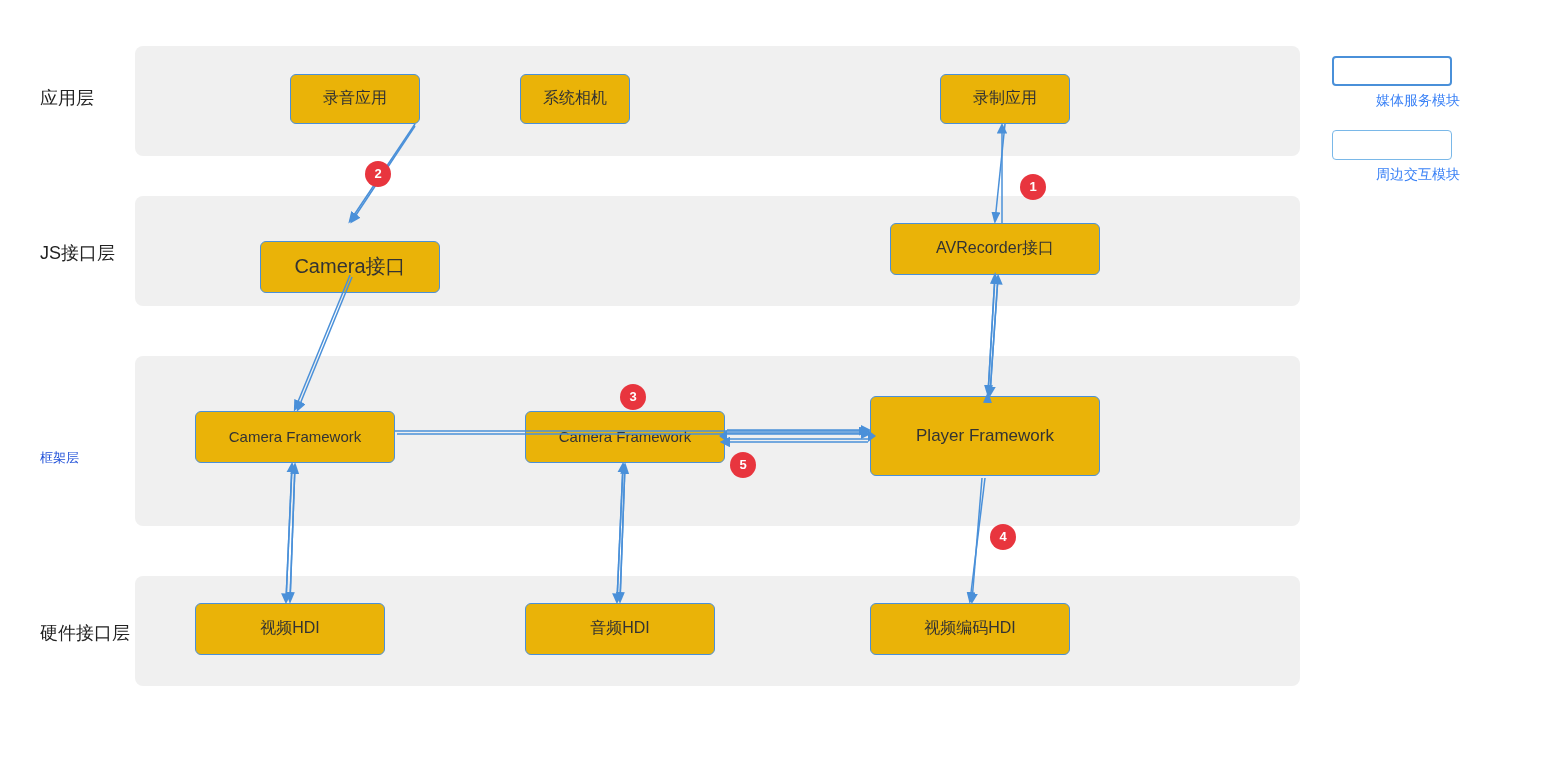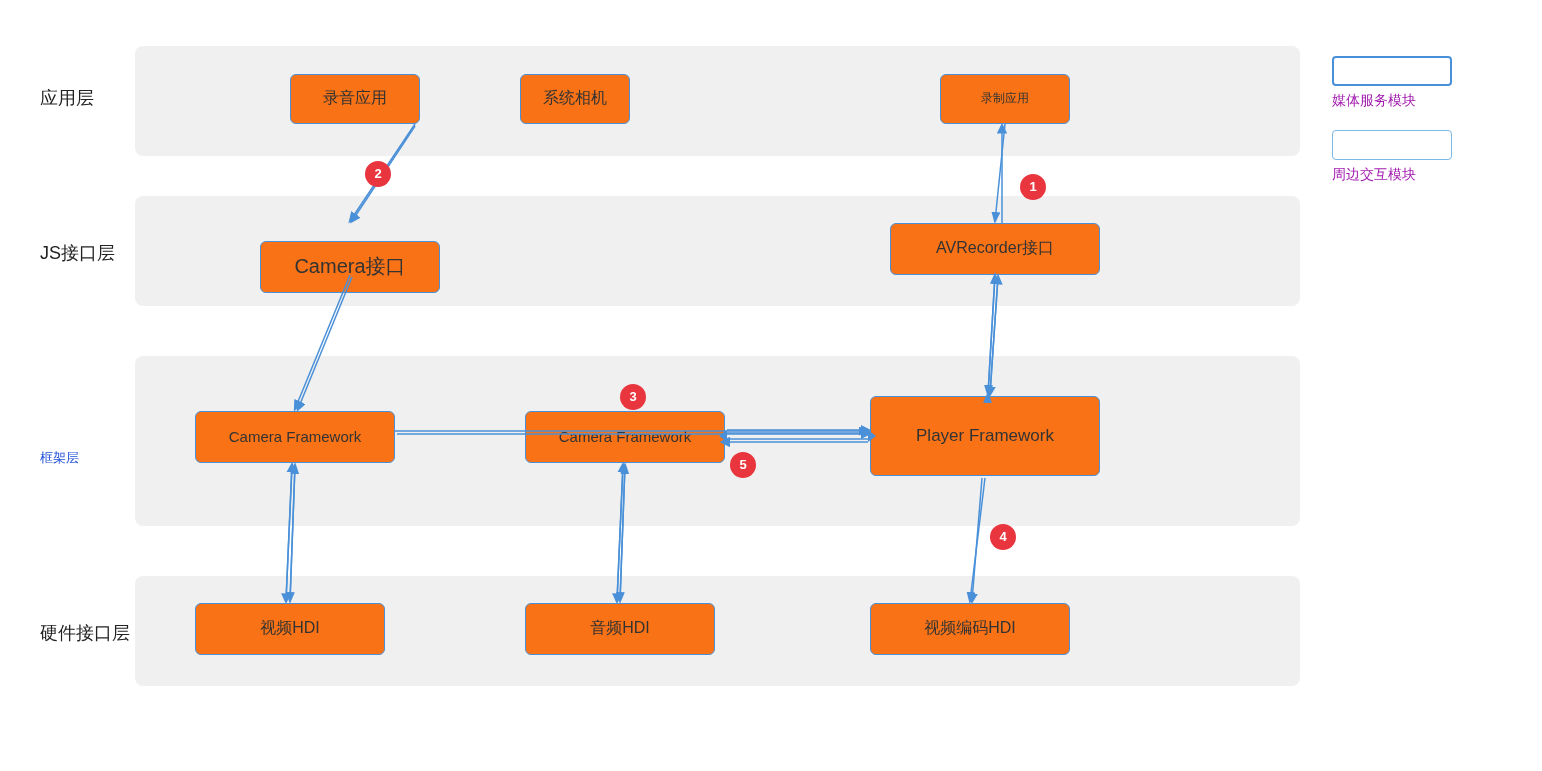--- a/index.html
+++ b/index.html
@@ -57,34 +57,35 @@
       background: #fff;
     }
     .legend-box.blue-solid {
       border: 2px solid #4a90d9;
     }
     .legend-box.blue-light {
       border: 1.5px solid #7ab8e8;
     }
     .legend-label {
       font-size: 14px;
-      color: #a21caf;
+      color: #3b82f6;
+      margin-left: 44px;
     }
 
     
     .diagram-wrapper {
       position: relative;
       width: 1280px;
       height: 720px;
     }
     .node {
       position: absolute;
       border: 1.5px solid #4a90d9;
       border-radius: 6px;
-      background: #f97316;
+      background: #eab308;
       display: flex;
       align-items: center;
       justify-content: center;
       font-size: 16px;
       color: #333;
       text-align: center;
     }
   </style>
 </head>
 <body>
@@ -104,21 +105,21 @@
 
     <div style="position:absolute;left:105px;top:550px;right:10px;height:110px;background:#f0f0f0;border-radius:8px;"></div>
     <div style="position:absolute;left:10px;top:595px;font-size:18px;color:#222;">硬件接口层</div>
 
     <div class="node" style="left:260px;top:48px;width:130px;height:50px;font-size:16px;">
       <span>录音应用</span>
     </div>
     <div class="node" style="left:490px;top:48px;width:110px;height:50px;font-size:16px;">
       <span>系统相机</span>
     </div>
-    <div class="node" style="left:910px;top:48px;width:130px;height:50px;font-size:12px;">
+    <div class="node" style="left:910px;top:48px;width:130px;height:50px;font-size:16px;">
       <span>录制应用</span>
     </div>
 
     <div class="node" style="left:230px;top:215px;width:180px;height:52px;font-size:20px;">
       <span>Camera接口</span>
     </div>
     <div class="node" style="left:860px;top:197px;width:210px;height:52px;font-size:16px;">
       <span>AVRecorder接口</span>
     </div>
 

